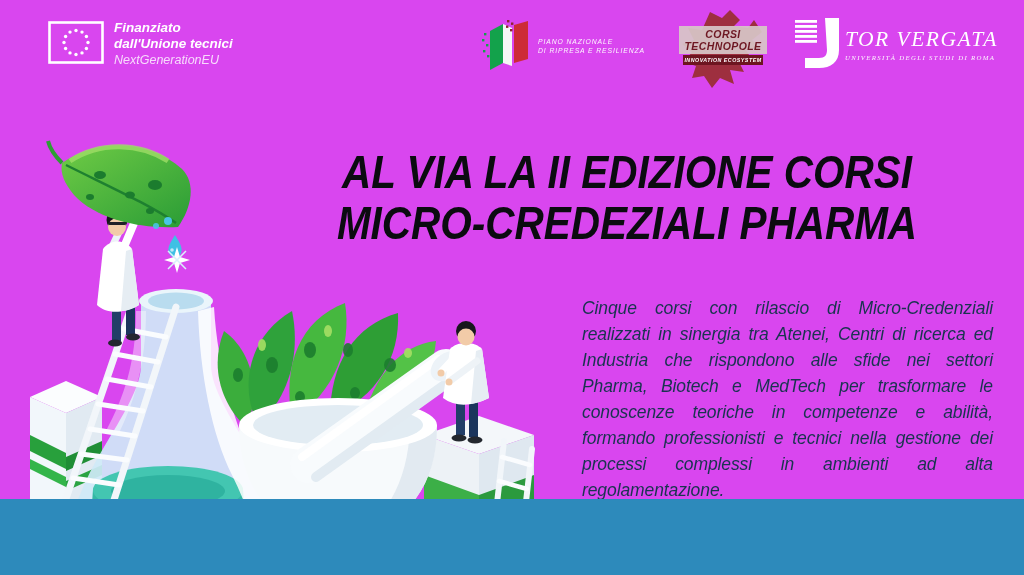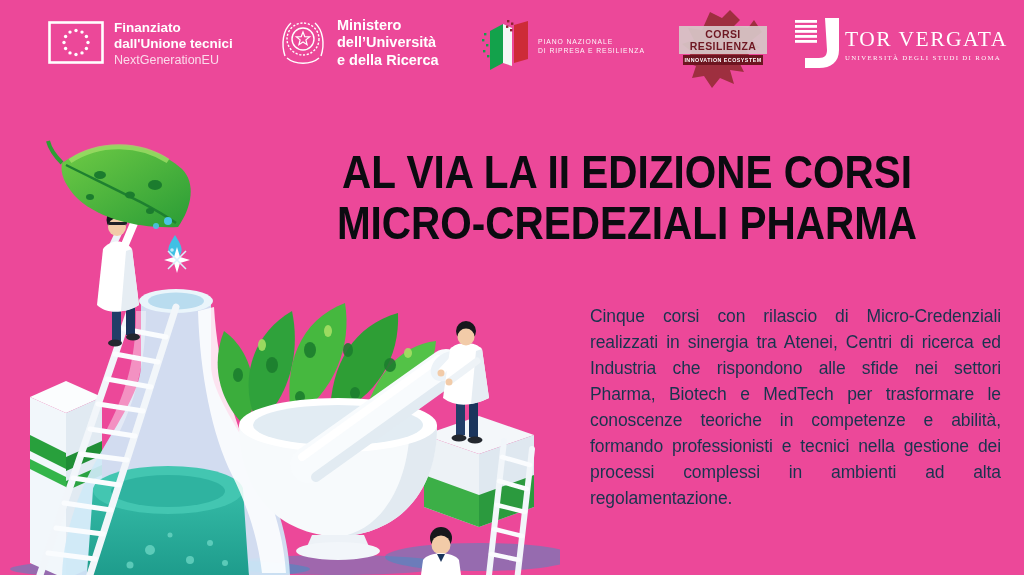--- a/index.html
+++ b/index.html
@@ -1,17 +1,17 @@
 <!DOCTYPE html>
 <html><head>
 <meta charset="utf-8">
 <style>
   html,body{margin:0;padding:0;background:#2d8abb;}
-  .canvas{position:relative;width:1024px;height:575px;background:#ec4899;overflow:hidden;
-          font-family:"Liberation Sans",sans-serif;}
+  .canvas{position:relative;width:1024px;height:499px;background:#d946ef;overflow:hidden;
+          font-family:"Liberation Sans",sans-serif;font-style:italic;}
   
   .logo{position:absolute;display:flex;align-items:center;color:#fff;}
   .logo svg{display:block;flex:none;}
   .eu{left:48px;top:20px;gap:10px;}
   .eu-l{font-weight:bold;font-size:13.5px;line-height:16px;}
   .eu-sub{font-size:12.5px;line-height:15px;opacity:.8;margin-top:1px;}
   .ministry{left:278px;top:16px;gap:9px;}
   .min-l{font-weight:bold;font-size:14.5px;line-height:17.5px;}
   .domani{left:482px;top:19px;gap:8px;}
   .dom-brand{font-family:"Liberation Serif",serif;font-size:21px;line-height:22px;}
@@ -24,21 +24,21 @@
   .rt1{top:22px;} .rt2{top:34px;}
   .rt-band{position:absolute;left:7px;right:7px;top:49px;height:10px;background:#6D1520;
            color:#fff;font-size:5.3px;line-height:10px;text-align:center;letter-spacing:.5px;font-weight:bold;}
   .torvergata{left:795px;top:16px;}
   .tv-brand{font-family:"Liberation Serif",serif;font-size:21.5px;line-height:24px;letter-spacing:1.5px;}
   .tv-sub{font-family:"Liberation Serif",serif;font-size:6.8px;letter-spacing:1.35px;margin-top:3px;opacity:.95;}
   
   .title{position:absolute;left:211px;top:131px;width:800px;margin:16px;text-align:center;
          color:#0B0B10;font-weight:bold;font-size:46px;line-height:51px;}
   .title span{display:block;transform:scaleX(.88);transform-origin:50% 50%;white-space:nowrap;}
-  .body-text{position:absolute;left:578px;top:291px;width:411px;margin:12px;text-align:justify;
+  .body-text{position:absolute;left:578px;top:291px;width:411px;margin:4px;text-align:justify;
              color:#19344F;font-size:17.5px;line-height:26px;letter-spacing:-.1px;}
   
   .illus{position:absolute;left:0;top:135px;}
 </style>
 </head>
 <body>
 
 <div class="canvas">
 
   <div class="logo eu">
@@ -59,37 +59,20 @@
           <circle cx="38.4" cy="15.5" r="1.7"></circle>
       </g>
     </svg>
     <div>
       <div class="eu-l">Finanziato</div>
       <div class="eu-l">dall'Unione tecnici</div>
       <div class="eu-sub">NextGenerationEU</div>
     </div>
   </div>
 
-  <div class="logo ministry">
-    <svg width="50" height="54" viewBox="0 0 50 54">
-      <g fill="none" stroke="#fff">
-        <circle cx="25" cy="23" r="16" stroke-width="1.4" stroke-dasharray="2.2 1.6"></circle>
-        <circle cx="25" cy="23" r="11" stroke-width="1.4"></circle>
-        <polygon stroke-width="1.2" points="25,16 26.8,20.6 31.7,20.8 27.9,23.9 29.1,28.7 25,26 20.9,28.7 22.1,23.9 18.3,20.8 23.2,20.6"></polygon>
-        <path d="M7,40 C3,28 5,14 13,7" stroke-width="1.4"></path>
-        <path d="M43,40 C47,28 45,14 37,7" stroke-width="1.4"></path>
-        <path d="M9,42 C17,49 33,49 41,42" stroke-width="1.4"></path>
-      </g>
-    </svg>
-    <div>
-      <div class="min-l">Ministero</div>
-      <div class="min-l">dell’Università</div>
-      <div class="min-l">e della Ricerca</div>
-    </div>
-  </div>
 
   <div class="logo domani">
     <svg width="48" height="52" viewBox="0 0 48 52">
       <polygon points="8,12 21,5 21,44 8,51" fill="#13A24B"></polygon>
       <polygon points="21,5 30,9 30,47 21,44" fill="#F5F7F5"></polygon>
       <polygon points="32,6 46,2 46,40 32,44" fill="#CD2B37"></polygon>
       <g fill="#13A24B">
           <rect x="2" y="14" width="2.4" height="2.4"></rect>
           <rect x="0" y="20" width="2.4" height="2.4"></rect>
           <rect x="4" y="25" width="2.4" height="2.4"></rect>
@@ -110,21 +93,21 @@
       </div>
     </div>
   </div>
 
   <div class="logo technopole">
     <svg width="94" height="92" viewBox="0 0 94 92">
       <polygon fill="#9E2F3F" points="34,6 46,12 54,4 64,14 58,20 72,22 78,14 86,26 76,34 84,42 70,44 76,54 62,54 68,66 54,64 58,78 44,72 36,82 28,70 16,72 20,60 8,56 16,46 6,38 18,34 12,22 26,24"></polygon>
       <rect x="3" y="20" width="88" height="28" fill="#D7C6C7" opacity=".93"></rect>
     </svg>
     <div class="rt-line rt1">CORSI</div>
-    <div class="rt-line rt2">RESILIENZA</div>
+    <div class="rt-line rt2">TECHNOPOLE</div>
     <div class="rt-band">INNOVATION ECOSYSTEM</div>
   </div>
 
   <div class="logo torvergata">
     <svg width="50" height="56" viewBox="0 0 50 56">
       <g fill="#fff">
         <rect x="0" y="4" width="22" height="2.8"></rect>
           <rect x="0" y="9" width="22" height="2.8"></rect>
         <rect x="0" y="14" width="22" height="2.8"></rect>
           <rect x="0" y="19" width="22" height="2.8"></rect>

